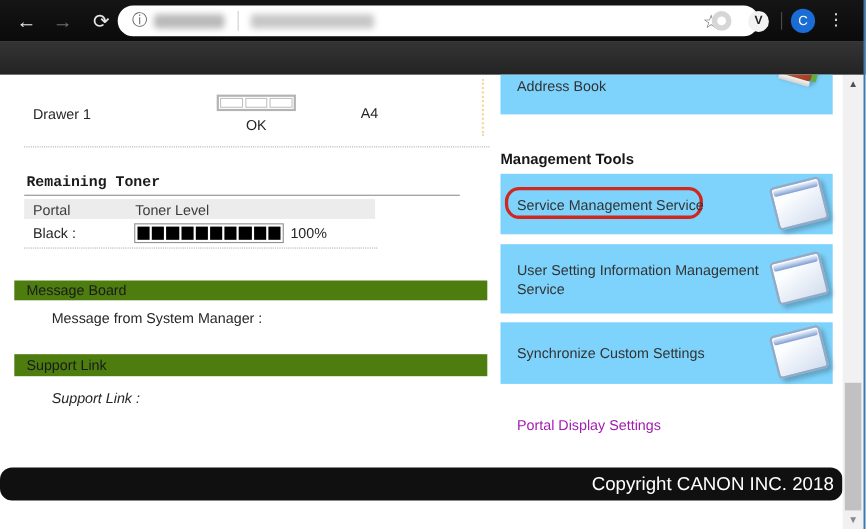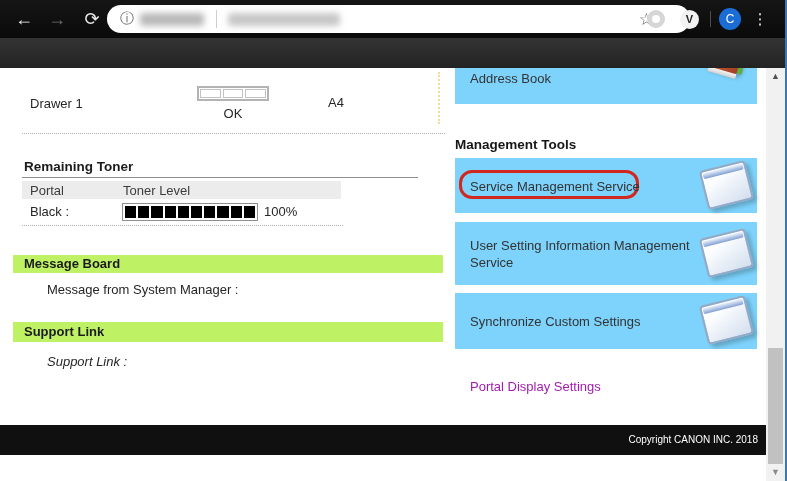--- a/index.html
+++ b/index.html
@@ -52,33 +52,33 @@
   .paperbox { position:absolute; left:197px; top:18px; width:72px; height:15px;
               border:2px solid #b3b3b3; background:#fff; display:flex; gap:2px; padding:1px; }
   .paperbox .cell { flex:1; border:1px solid #c2c2c2; background:#fff; }
   .lbl-ok { position:absolute; left:198px; top:38px; width:70px; text-align:center; }
   .lbl-a4 { position:absolute; left:328px; top:27px; }
   .vdots { position:absolute; left:438px; top:4px; height:52px; width:0;
            border-left:2px dotted rgba(235,185,70,.55); }
   .hdots1 { position:absolute; left:22px; top:65px; width:423px; border-top:1px dotted #b0b0b0; }
   .hdots2 { position:absolute; left:22px; top:157px; width:321px; border-top:1px dotted #b0b0b0; }
 
-  .h-toner { position:absolute; left:24px; top:91px; font-weight:bold; font-size:13.5px; color:#1b1b1b; }
+  .h-toner { position:absolute; left:24px; top:91px; font-weight:bold; font-size:13.5px; color:#1b1b1b;font-family:Liberation Mono, monospace; }
   .h-toner-line { position:absolute; left:22px; top:109px; width:396px; border-top:1px solid #8e8e8e; }
   .thead { position:absolute; left:22px; top:113px; width:319px; height:18px; background:#ececec; }
   .th-color { position:absolute; left:30px; top:115px; color:#3c3c3c; }
   .th-level { position:absolute; left:123px; top:115px; color:#3c3c3c; }
   .td-black { position:absolute; left:30px; top:136px; }
   .tonerbar { position:absolute; left:122px; top:135px; width:136px; height:18px;
               border:1px solid #8f8f8f; background:#fff; padding:2px; display:flex; gap:2px; }
   .tseg { flex:1; background:#000; }
   .td-pct { position:absolute; left:264px; top:136px; }
 
-  .bar-head { position:absolute; left:13px; width:430px; background:#bef264;
-              font-weight:bold; font-size:13px; color:#1b1b1b; padding-left:11px; }
+  .bar-head { position:absolute; left:13px; width:430px; background:#4d7c0f;
+              font-weight:normal; font-size:13px; color:#1b1b1b; padding-left:11px; }
   .bh-msg { top:187px; height:18px; line-height:18px; }
   .bh-sup { top:254px; height:20px; line-height:20px; }
   .lbl-msg { position:absolute; left:47px; top:214px; }
   .lbl-sup { position:absolute; left:47px; top:286px;font-style:italic; }
 
   
   .panel { position:absolute; left:455px; width:302px; background:#7dd3fc; cursor:pointer; }
   .p-addr { top:-20px; height:56px; }
   .p-1 { top:90px; height:55px; }
   .p-2 { top:154px; height:63px; }
@@ -100,21 +100,21 @@
               transform:rotate(16deg); border-radius:3px 7px 7px 3px;
               background:linear-gradient(125deg,#d2603a 40%,#9c3a20);
               box-shadow:3px 3px 4px rgba(0,0,0,.25); }
   .book-icon::before { content:""; position:absolute; left:3px; right:2px; bottom:-4px; height:5px;
               background:linear-gradient(#f4f4f4,#cfcfcf); border-radius:1px; }
   .book-icon::after { content:""; position:absolute; right:-3px; bottom:2px; width:5px; height:10px;
               background:#5fae3c; }
 
   
   .footer { position:absolute; left:0; top:357px; width:766px; height:30px; background:#101010;
-            color:#fff; font-size:10px; line-height:30px; text-align:right; padding-right:8px; }
+            color:#fff; font-size:17px; line-height:30px; text-align:right; padding-right:8px;border-radius:11px; }
   .scrollbar { position:absolute; left:766px; top:68px; width:19px; height:413px; background:#f1f1f1; }
   .sb-btn { position:absolute; left:0; width:19px; height:17px; color:#505050;
             font-size:9px; text-align:center; line-height:17px; }
   .sb-up { top:0; }
   .sb-down { bottom:0; color:#8a8a8a; }
   .sb-thumb { position:absolute; left:2px; top:280px; width:15px; height:116px; background:#c1c1c1; }
   .blue-edge { position:absolute; left:785px; top:0; width:2px; height:481px; background:#3c76b4; }
 </style>
 </head>
 <body>

